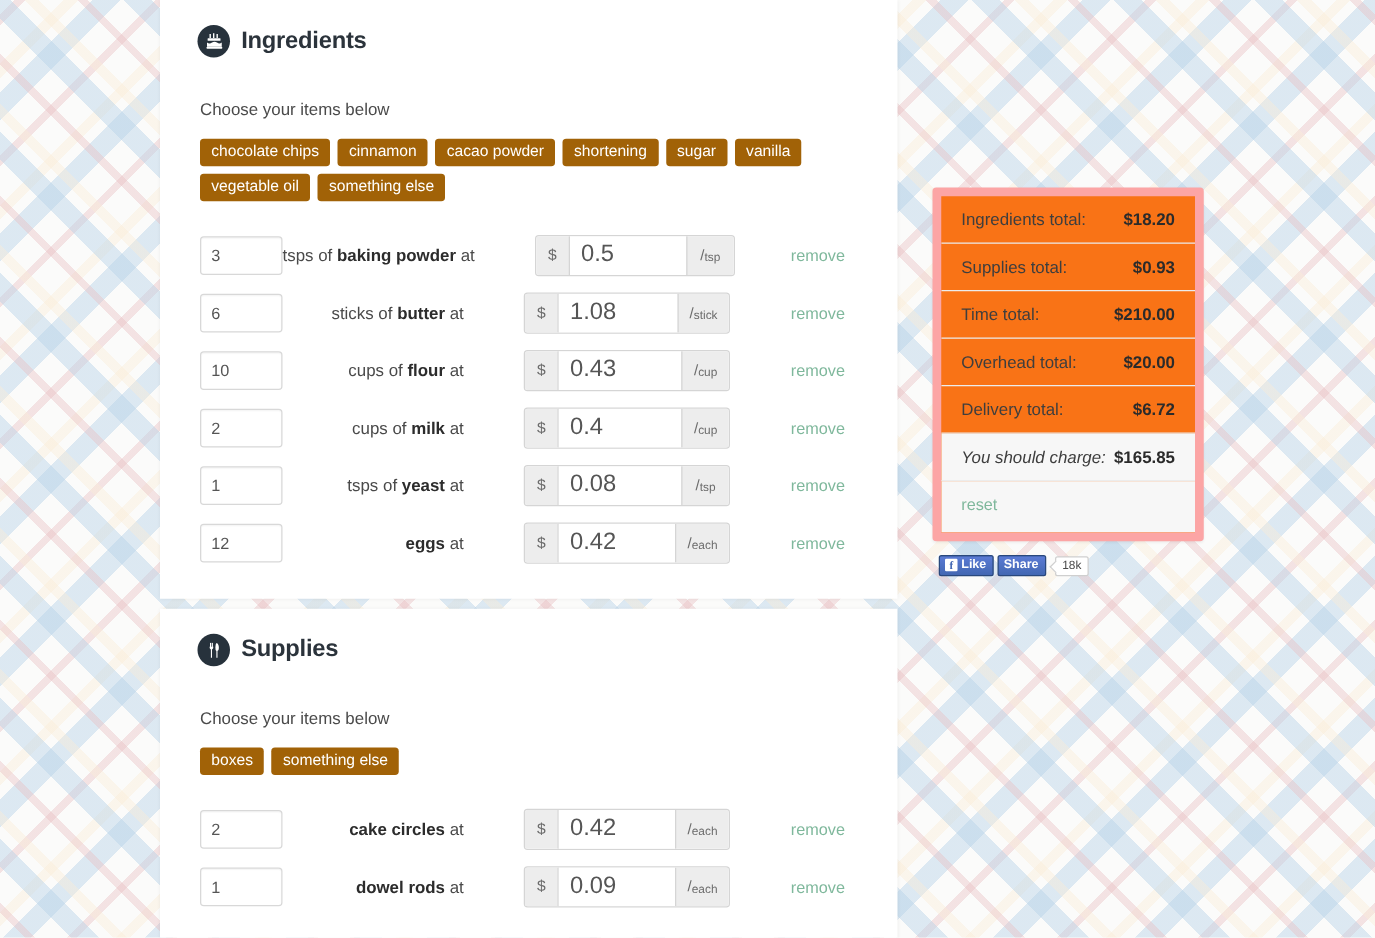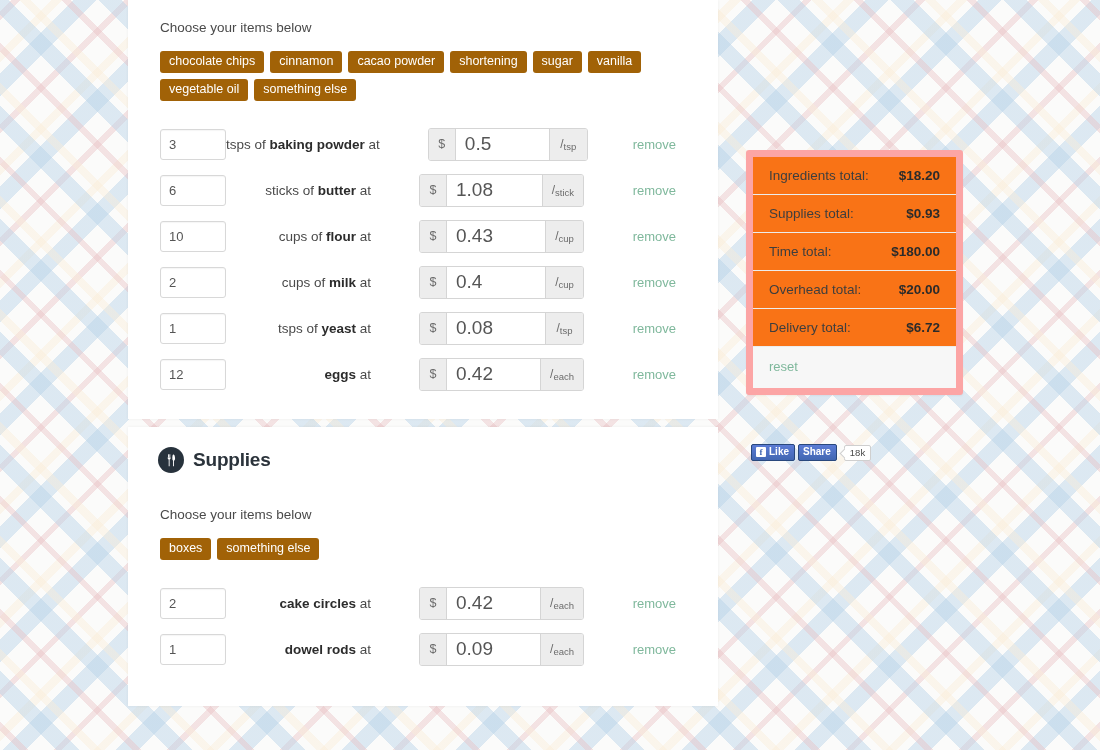--- a/index.html
+++ b/index.html
@@ -212,20 +212,33 @@
     border-left:1px solid #cfcfcf; border-bottom:1px solid #cfcfcf;
     transform:rotate(45deg);
   }
 </style>
 </head>
 <body>
 
 <div class="main-col">
 
   <div class="card">
+    <div class="card-header">
+      <span class="sec-icon">
+        <svg width="17" height="17" viewBox="0 0 17 17" aria-hidden="true">
+          <rect x="4.6" y="2.2" width="1.1" height="3.2" fill="#ffffff"></rect>
+          <rect x="7.4" y="1.6" width="1.1" height="3.8" fill="#ffffff"></rect>
+          <rect x="10.2" y="2.2" width="1.1" height="3.2" fill="#ffffff"></rect>
+          <rect x="3.1" y="5.6" width="10.3" height="2.0" rx="0.4" fill="#ffffff"></rect>
+          <path d="M2.6 9.0 q2 1.4 4 0 q2 -1.4 4 0 q2 1.4 3.8 0 v3.4 h-11.8 z" fill="#ffffff"></path>
+          <rect x="2.2" y="12.4" width="12.6" height="1.5" rx="0.5" fill="#ffffff"></rect>
+        </svg>
+      </span>
+      <span class="card-title">Ingredients</span>
+    </div>
 
     <div class="choose-label">Choose your items below</div>
 
     <div class="tag-row">
       <span class="tag">chocolate chips</span>
       <span class="tag">cinnamon</span>
       <span class="tag">cacao powder</span>
       <span class="tag">shortening</span>
       <span class="tag">sugar</span>
       <span class="tag">vanilla</span>
@@ -368,29 +381,33 @@
   <div class="total-row">
     <span>Ingredients total:</span>
     <span class="val">$18.20</span>
   </div>
   <div class="total-row">
     <span>Supplies total:</span>
     <span class="val">$0.93</span>
   </div>
   <div class="total-row">
     <span>Time total:</span>
-    <span class="val">$180.00</span>
+    <span class="val">$210.00</span>
   </div>
   <div class="total-row">
     <span>Overhead total:</span>
     <span class="val">$20.00</span>
   </div>
   <div class="total-row">
     <span>Delivery total:</span>
     <span class="val">$6.72</span>
+  </div>
+  <div class="total-row final">
+    <span>You should charge:</span>
+    <span class="val">$165.85</span>
   </div>
   <div class="reset-row">
     <span class="reset-link">reset</span>
   </div>
 </div>
 
 <div class="fb-widget">
   <span class="fb-btn">
     <span class="fb-f">f</span>
     <span>Like</span>

